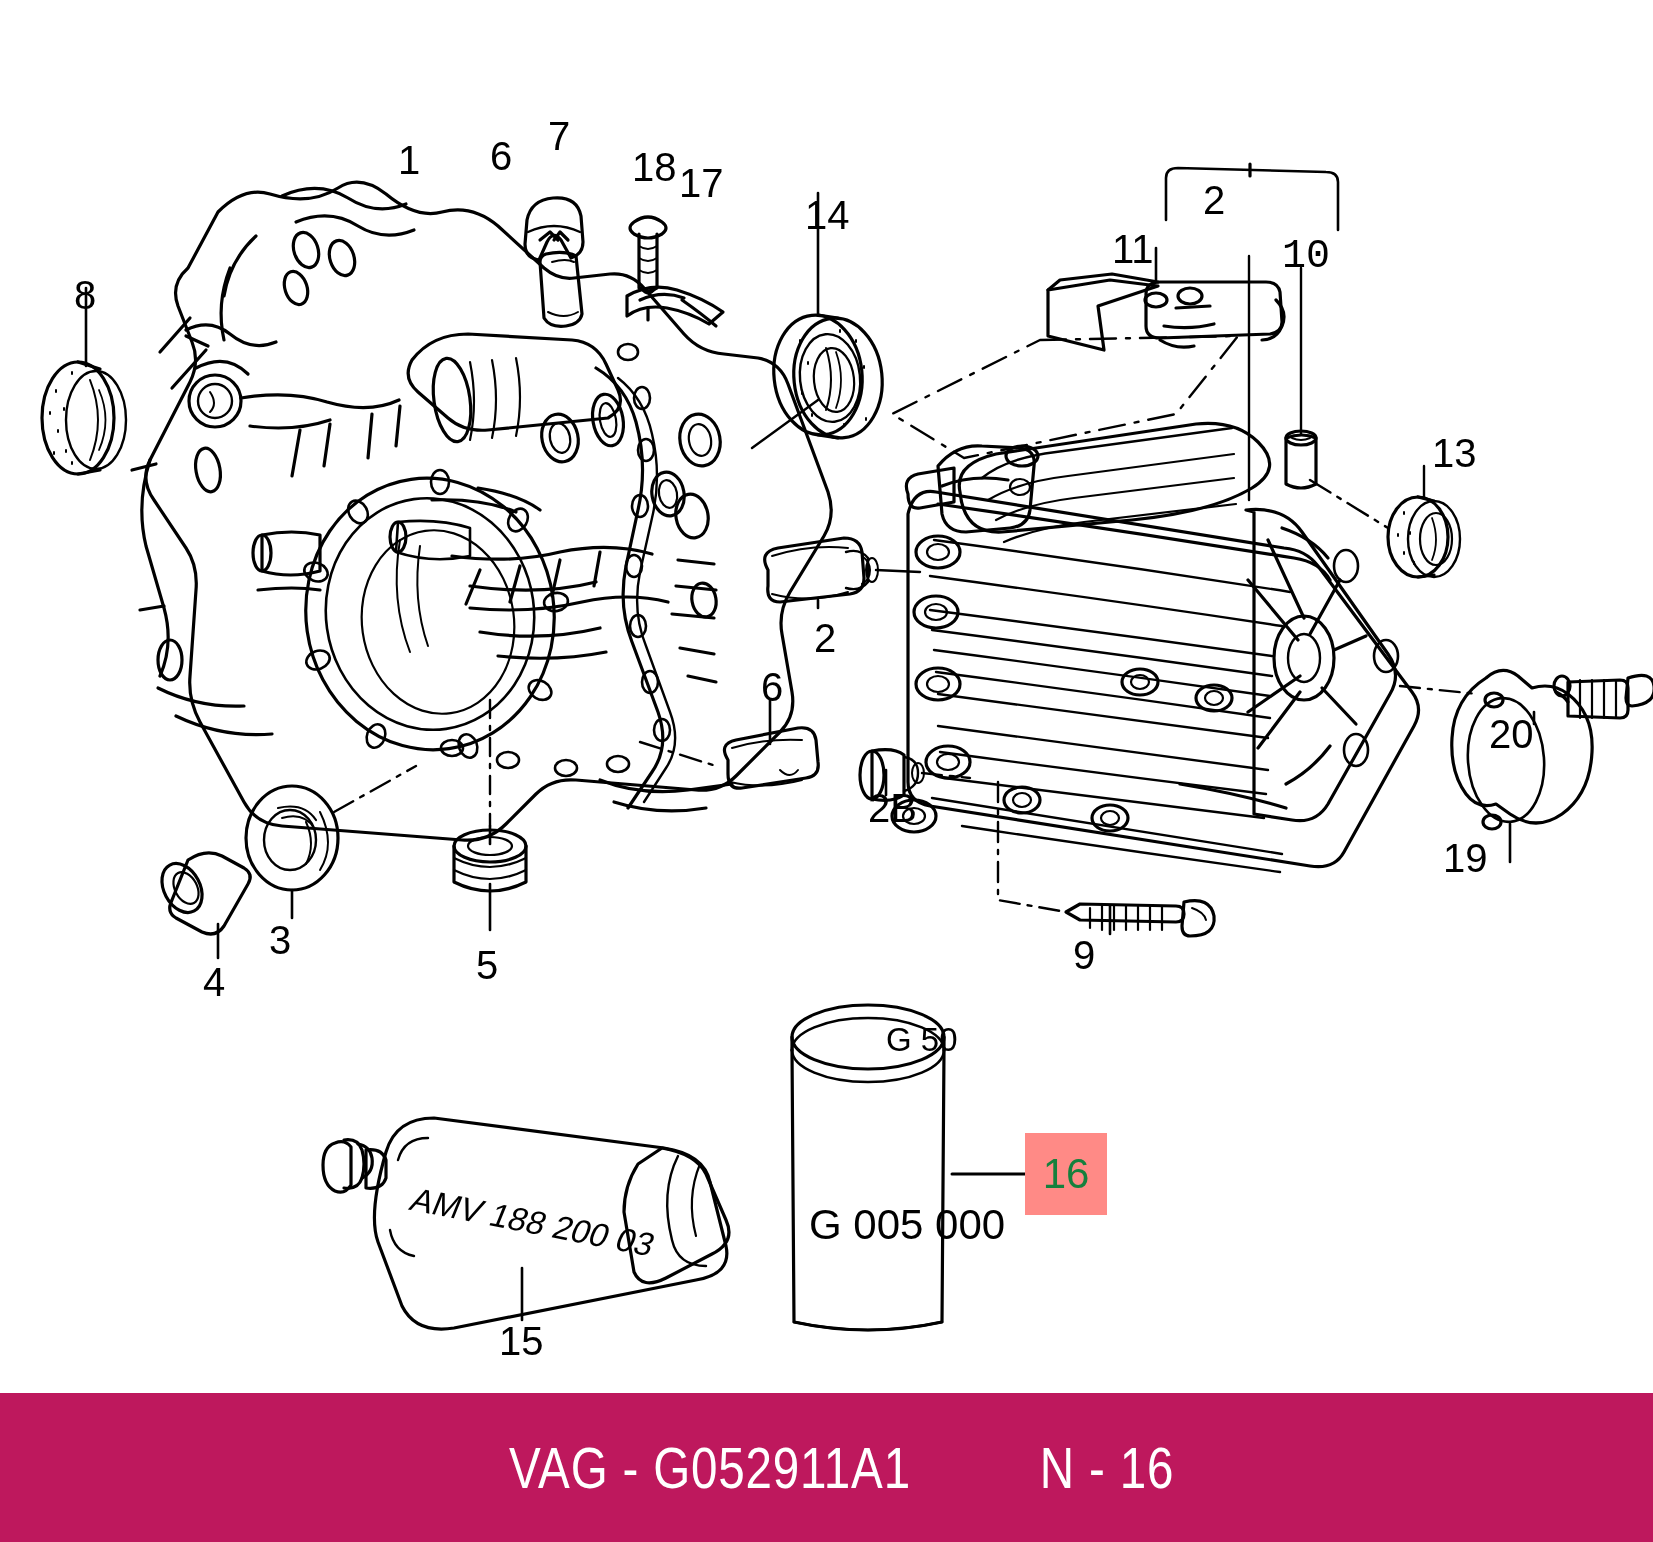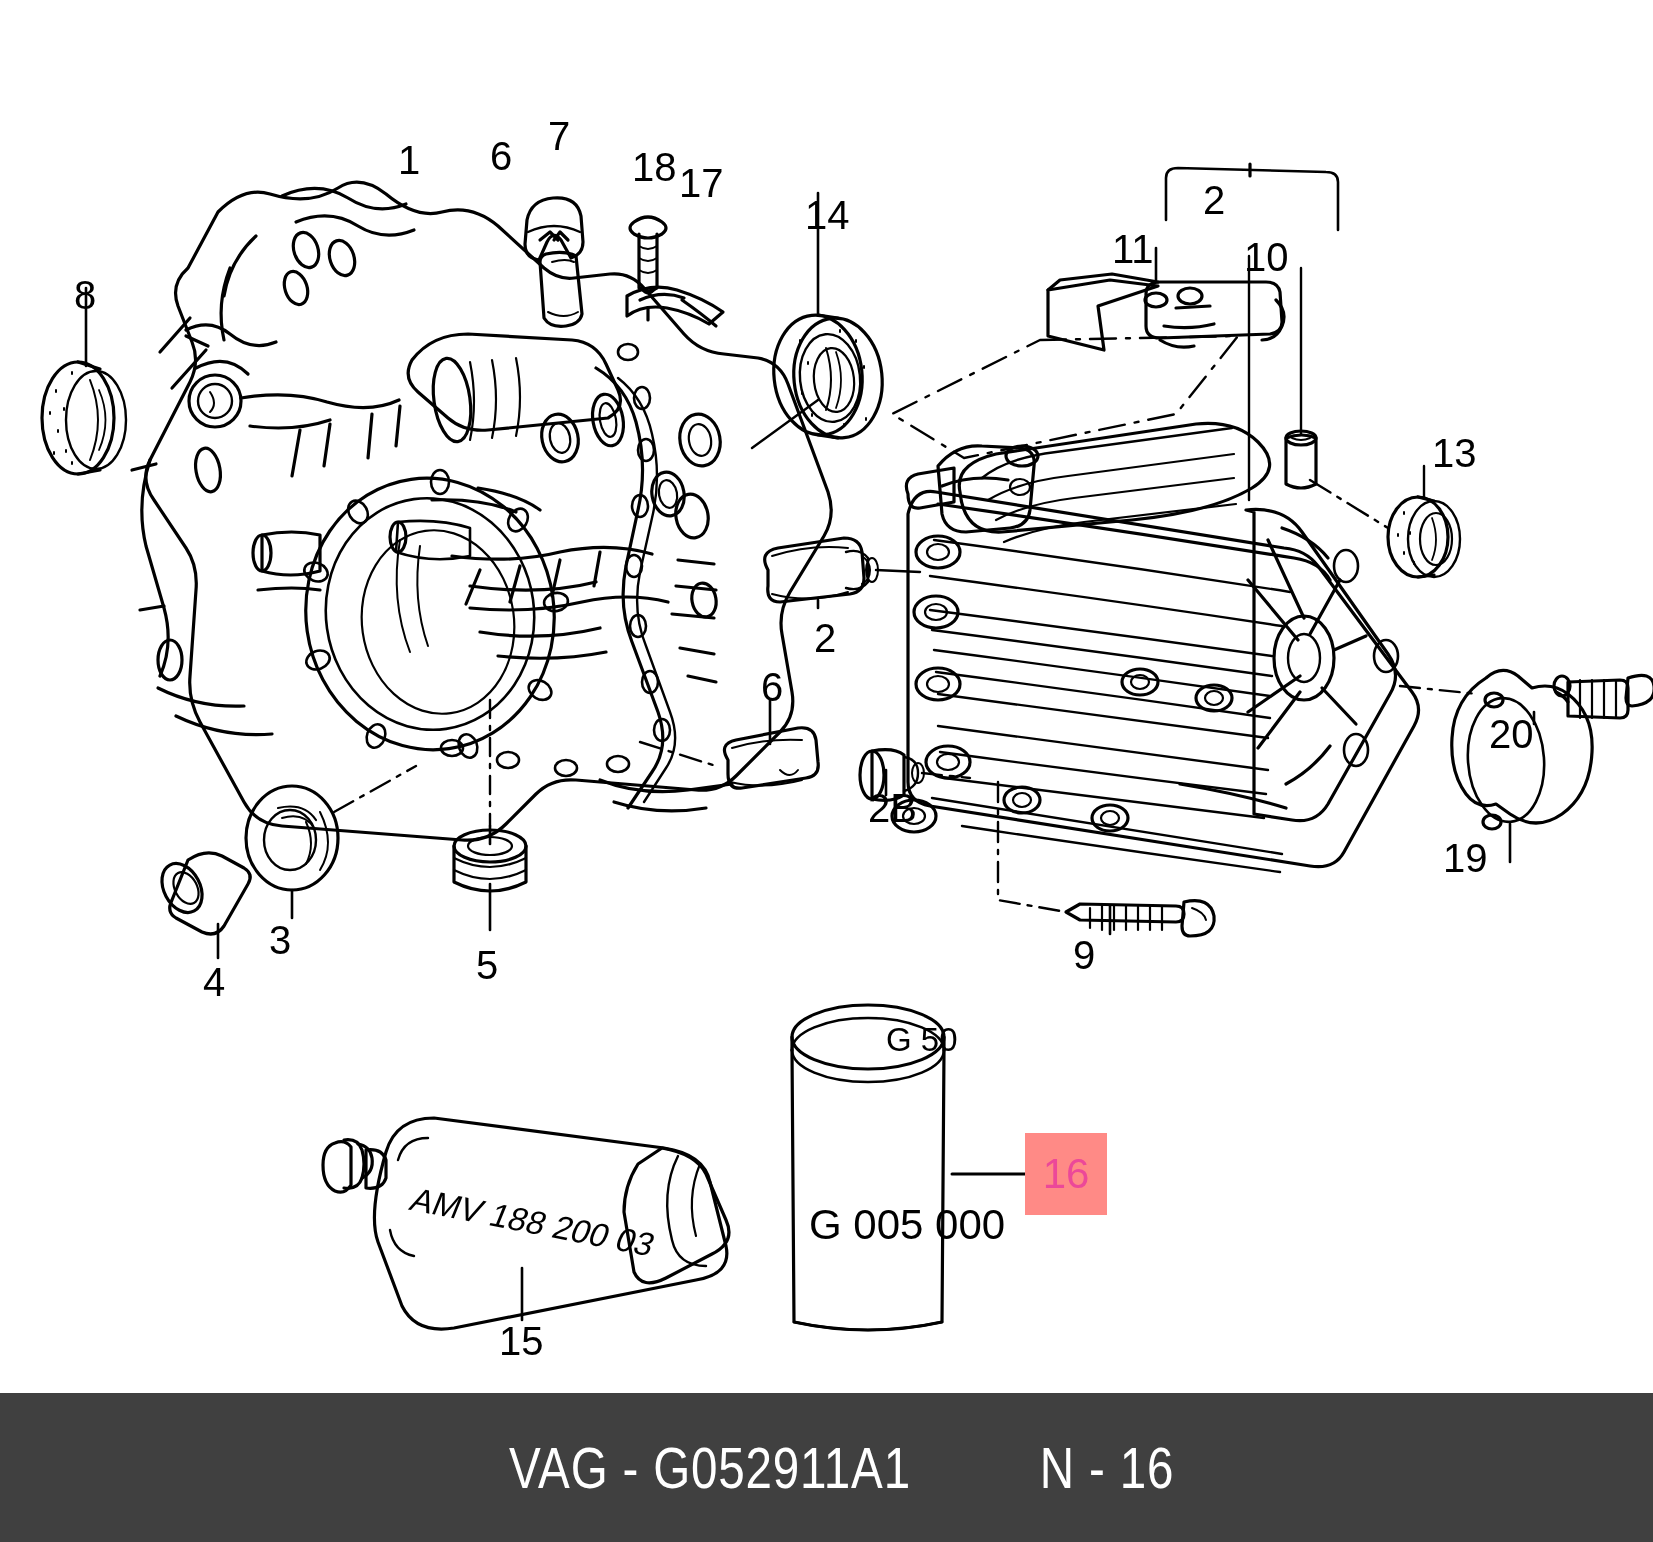--- a/index.html
+++ b/index.html
@@ -8,23 +8,23 @@
   #stage{position:absolute;left:0;top:0;width:1653px;height:1542px;background:#fff;}
   svg.draw{position:absolute;left:0;top:0;width:1653px;height:1542px;}
   .callout{position:absolute;font-family:"Liberation Sans",sans-serif;
            font-size:40px;font-weight:400;color:#000;line-height:1;
            white-space:nowrap;letter-spacing:0px;}
   #hl-box{position:absolute;left:1025px;top:1133px;width:82px;height:82px;
           background:#FF8A86;}
   #hl-num{position:absolute;left:1025px;top:1133px;width:82px;height:82px;
           display:flex;align-items:center;justify-content:center;
           font-family:"Liberation Sans",sans-serif;font-size:42px;
-          color:#ec4899;}
+          color:#15803d;}
   #footer{position:absolute;left:0;top:1393px;width:1653px;height:149px;
-          background:#404040;display:flex;align-items:center;
+          background:#be185d;display:flex;align-items:center;
           justify-content:center;gap:70px;}
   #footer .f-t{color:#ffffff;font-family:"Liberation Sans",sans-serif;
                font-size:58px;letter-spacing:1px;
                transform:scaleX(0.82);transform-origin:center;}
   .canister-txt{position:absolute;font-family:"Liberation Sans",sans-serif;
                 color:#000;white-space:nowrap;}
   .tube-txt{position:absolute;font-family:"Liberation Sans",sans-serif;
             color:#000;white-space:nowrap;transform-origin:left center;}
 </style>
 </head>
@@ -506,21 +506,21 @@
 
   <div class="callout" style="left:398px;top:140px;">1</div>
   <div class="callout" style="left:74px;top:275px;">8</div>
   <div class="callout" style="left:490px;top:136px;">6</div>
   <div class="callout" style="left:548px;top:116px;">7</div>
   <div class="callout" style="left:632px;top:147px;">18</div>
   <div class="callout" style="left:679px;top:163px;">17</div>
   <div class="callout" style="left:805px;top:195px;">14</div>
   <div class="callout" style="left:1203px;top:180px;">2</div>
   <div class="callout" style="left:1112px;top:229px;">11</div>
-  <div class="callout" style="left:1244px;top:237px;">10</div>
+  <div class="callout" style="left:1282px;top:237px;font-family:Liberation Mono, monospace;">10</div>
   <div class="callout" style="left:1413px;top:433px;margin-left:19px;">13</div>
   <div class="callout" style="left:814px;top:618px;">2</div>
   <div class="callout" style="left:761px;top:667px;">6</div>
   <div class="callout" style="left:1489px;top:714px;">20</div>
   <div class="callout" style="left:1443px;top:838px;">19</div>
   <div class="callout" style="left:868px;top:788px;">2B</div>
   <div class="callout" style="left:1073px;top:935px;">9</div>
   <div class="callout" style="left:269px;top:920px;">3</div>
   <div class="callout" style="left:203px;top:962px;">4</div>
   <div class="callout" style="left:476px;top:945px;">5</div>

